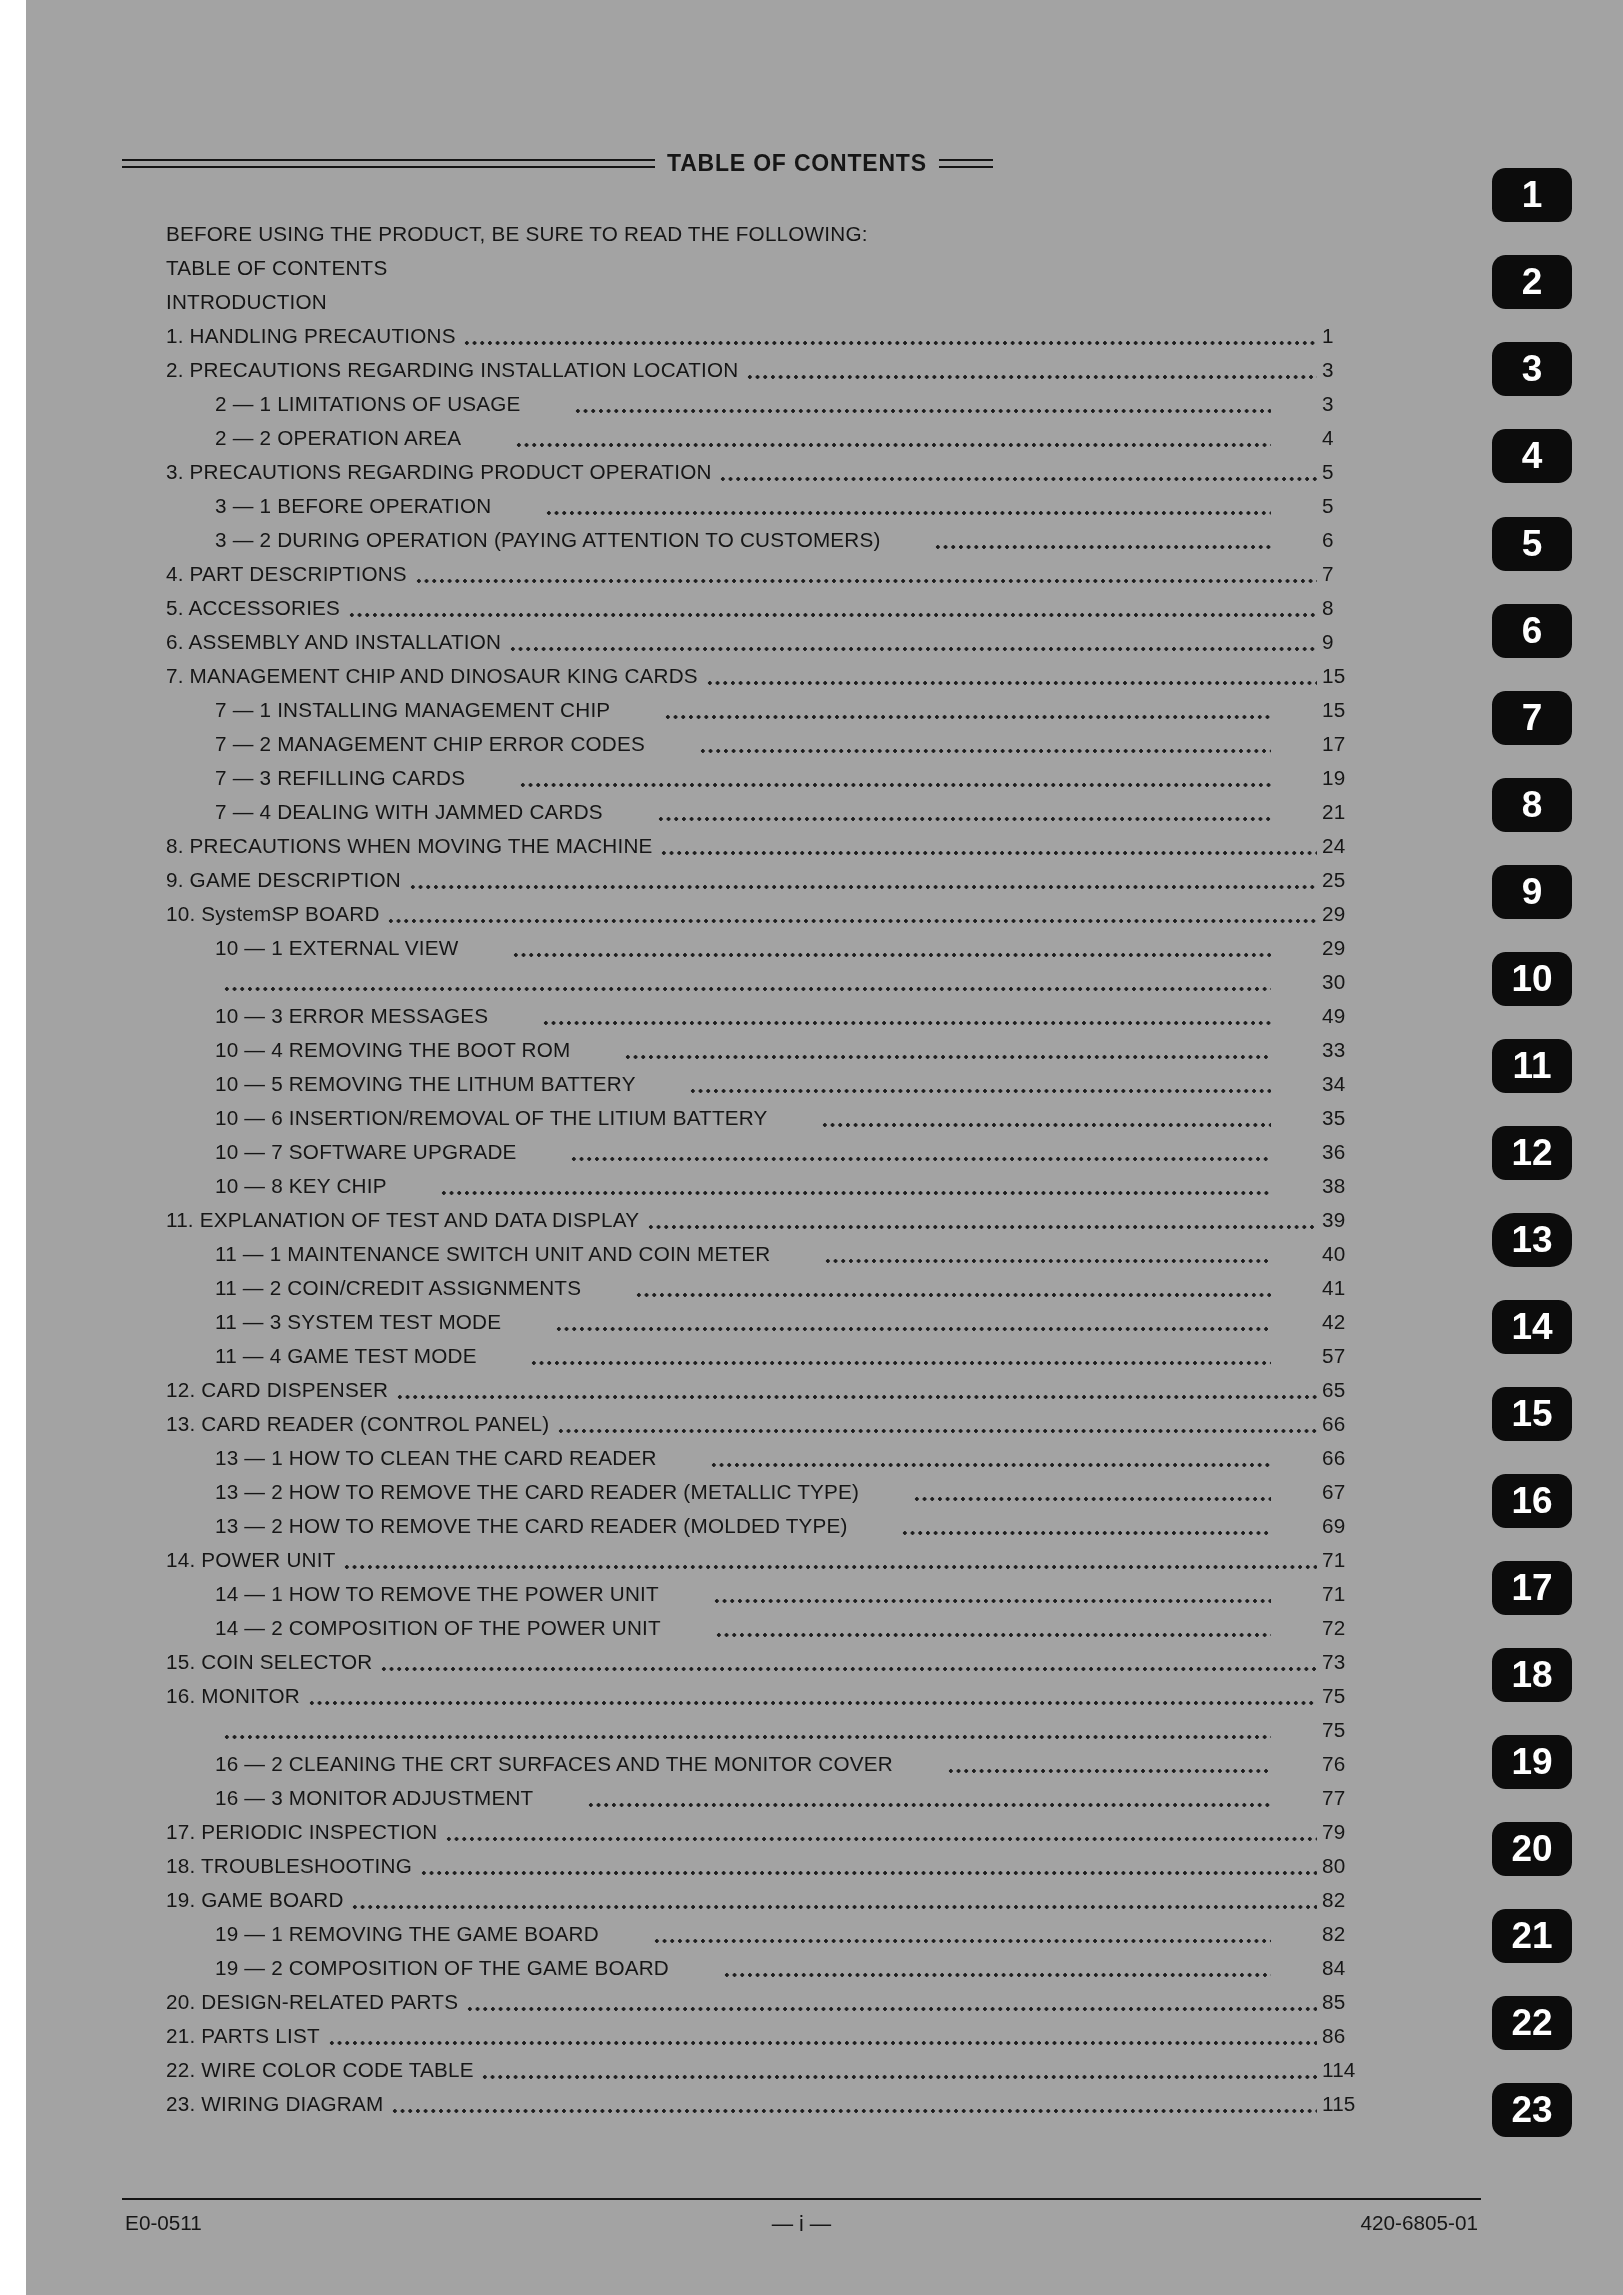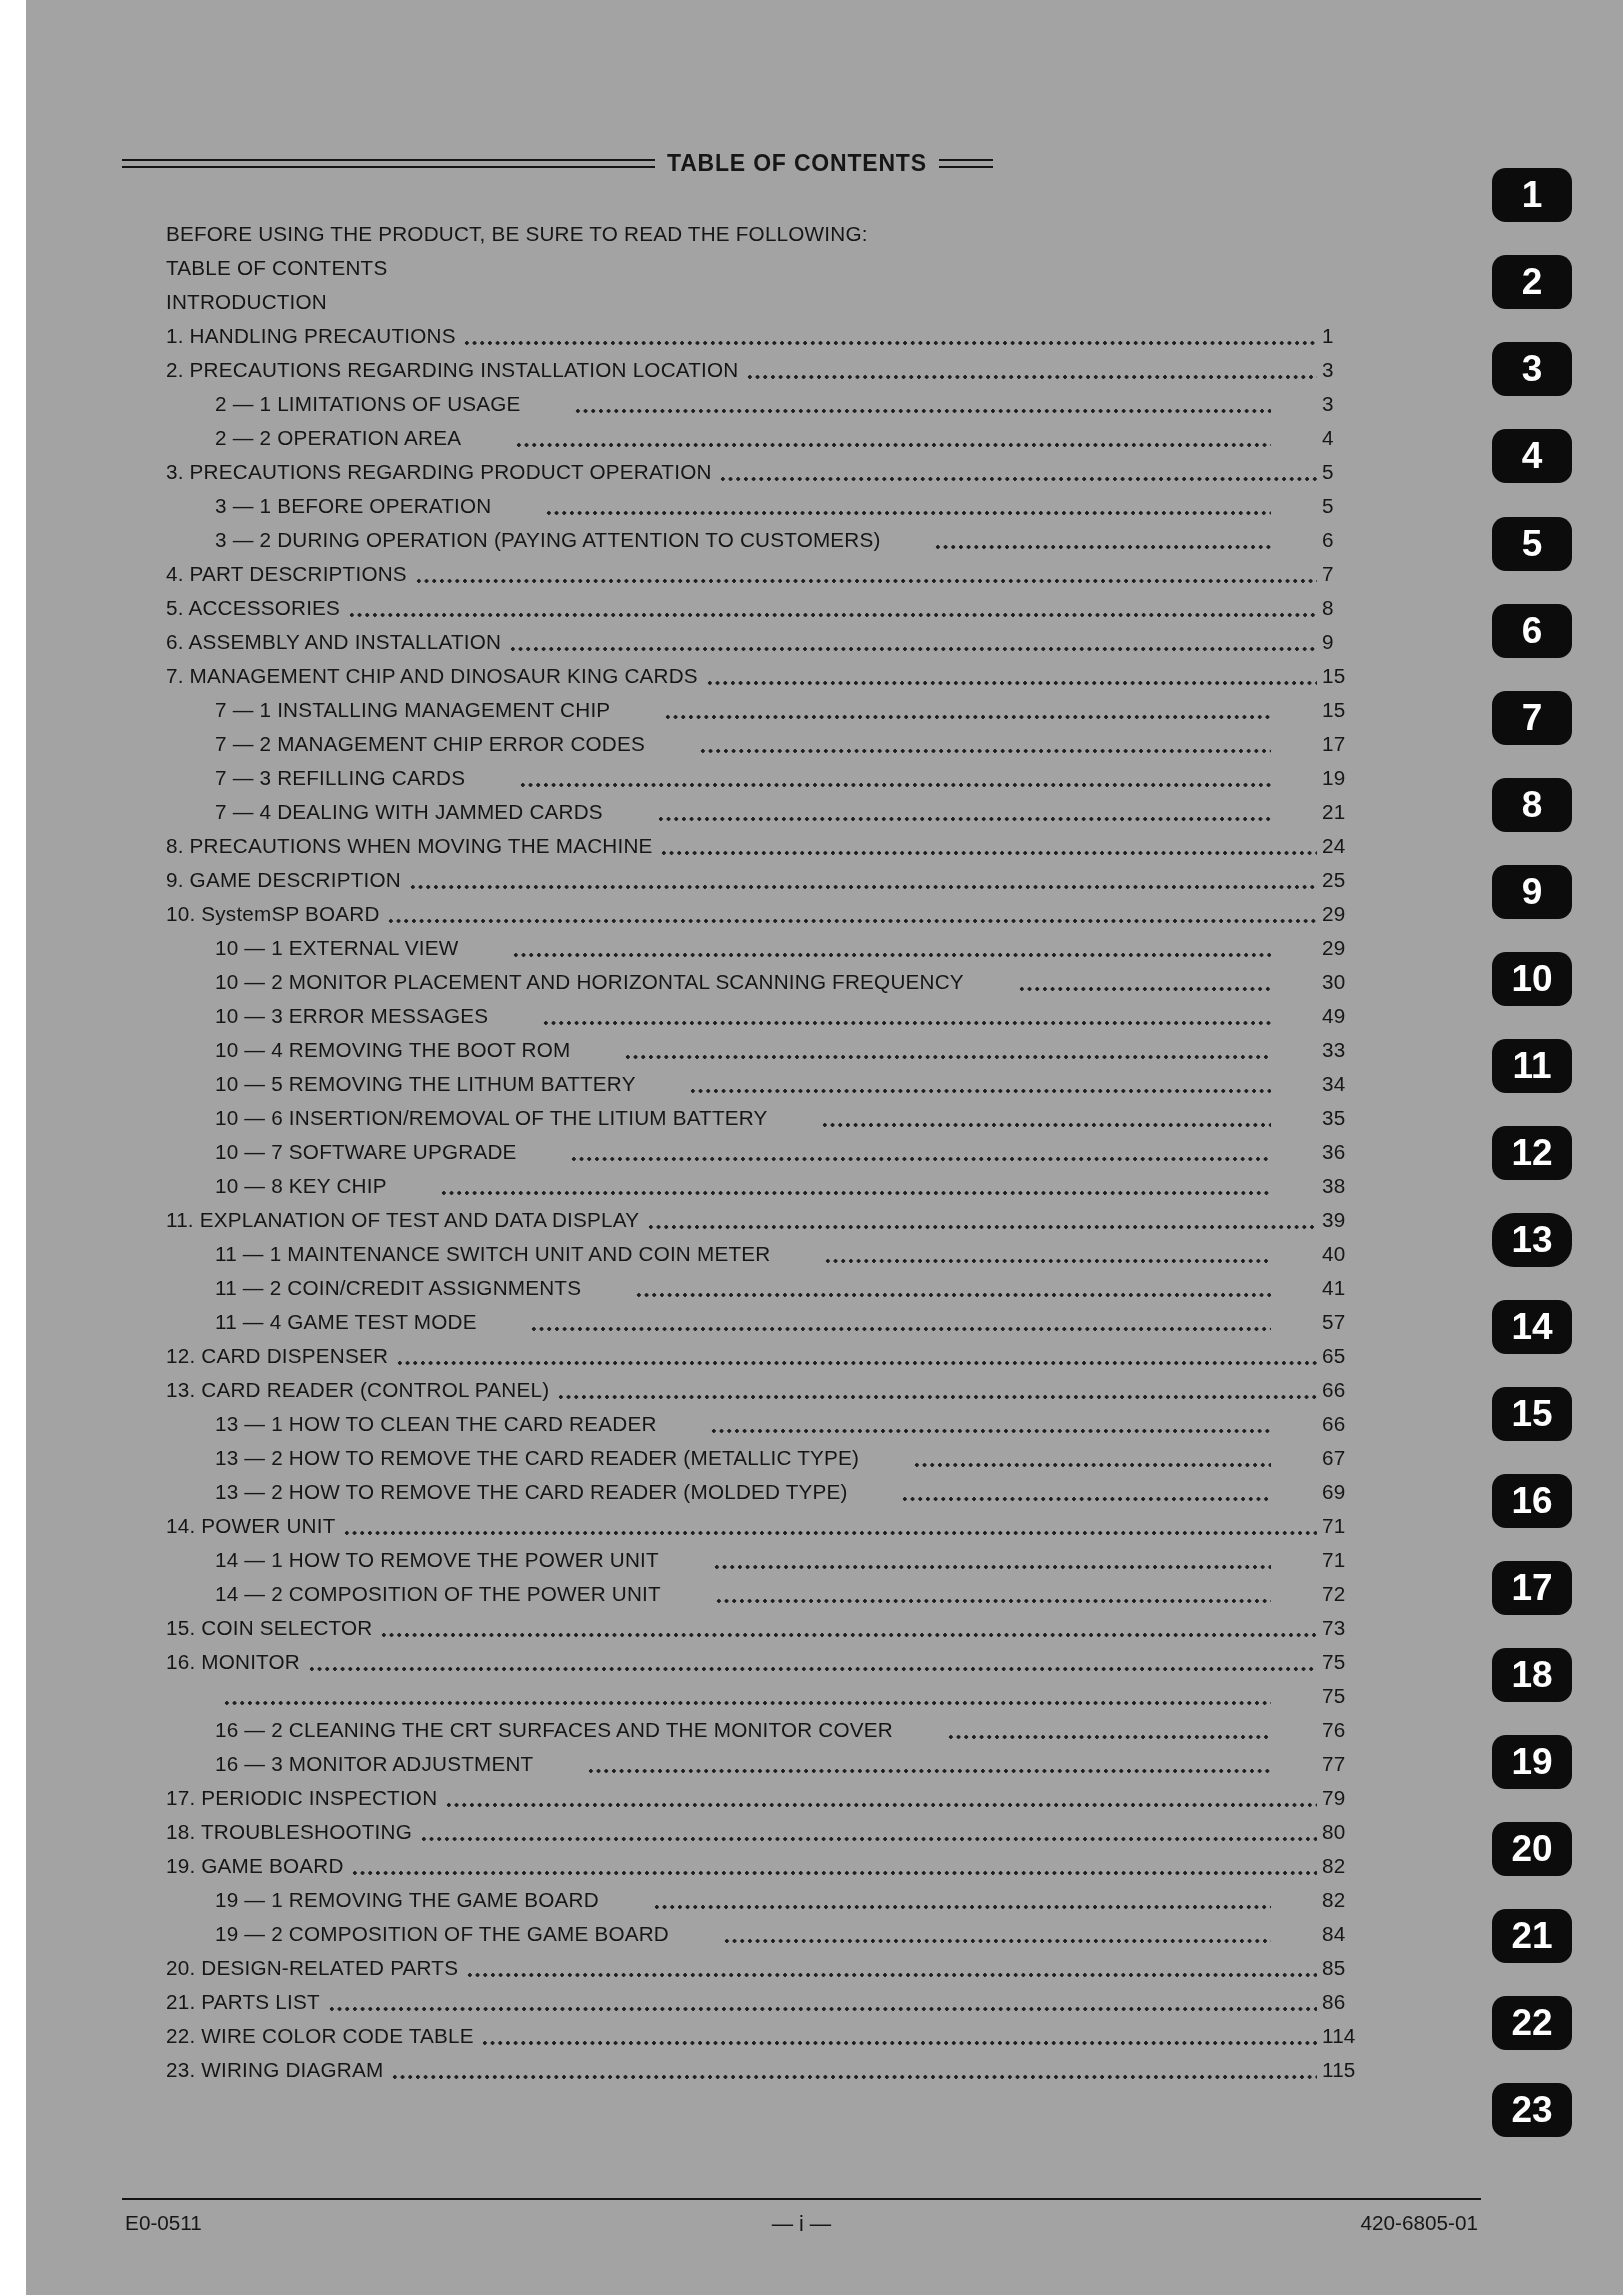--- a/index.html
+++ b/index.html
@@ -209,21 +209,20 @@
         <span class="toc-label">10. SystemSP BOARD</span>
         <span class="toc-leader"></span>
         <span class="toc-page">29</span>
       </div>
       <div class="toc-row sub">
         <span class="toc-label">10 — 1  EXTERNAL VIEW</span>
         <span class="toc-leader"></span>
         <span class="toc-page">29</span>
       </div>
       <div class="toc-row sub">
-        <span class="toc-label">10 — 2  MONITOR PLACEMENT AND HORIZONTAL SCANNING FREQUENCY</span>
         <span class="toc-leader"></span>
         <span class="toc-page">30</span>
       </div>
       <div class="toc-row sub">
         <span class="toc-label">10 — 3  ERROR MESSAGES</span>
         <span class="toc-leader"></span>
         <span class="toc-page">49</span>
       </div>
       <div class="toc-row sub">
         <span class="toc-label">10 — 4  REMOVING THE BOOT ROM</span>
@@ -257,20 +256,25 @@
       </div>
       <div class="toc-row sub">
         <span class="toc-label">11 — 1 MAINTENANCE SWITCH UNIT AND COIN METER</span>
         <span class="toc-leader"></span>
         <span class="toc-page">40</span>
       </div>
       <div class="toc-row sub">
         <span class="toc-label">11 — 2 COIN/CREDIT ASSIGNMENTS</span>
         <span class="toc-leader"></span>
         <span class="toc-page">41</span>
+      </div>
+      <div class="toc-row sub">
+        <span class="toc-label">11 — 3 SYSTEM TEST MODE</span>
+        <span class="toc-leader"></span>
+        <span class="toc-page">42</span>
       </div>
       <div class="toc-row sub">
         <span class="toc-label">11 — 4 GAME TEST MODE</span>
         <span class="toc-leader"></span>
         <span class="toc-page">57</span>
       </div>
       <div class="toc-row">
         <span class="toc-label">12. CARD DISPENSER</span>
         <span class="toc-leader"></span>
         <span class="toc-page">65</span>

